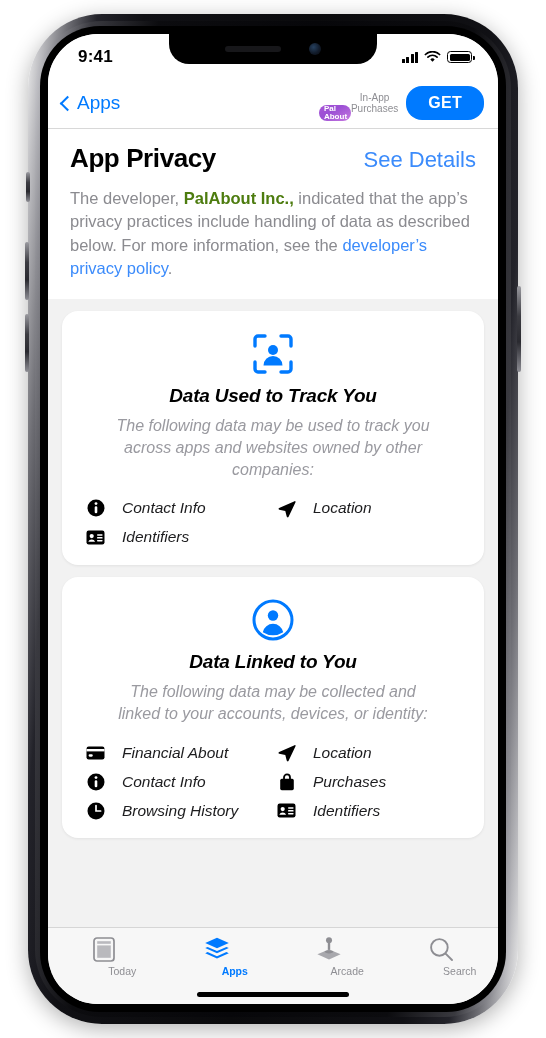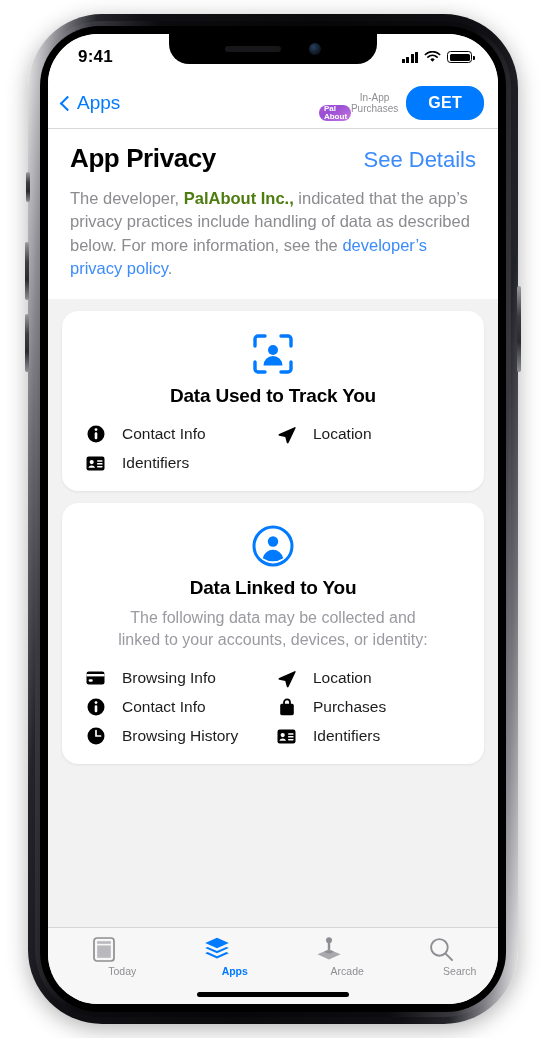--- a/index.html
+++ b/index.html
@@ -269,20 +269,21 @@
   .head-desc b { color: #4d7c0f; font-weight: bold; }
   .head-desc a { color: #3b8bfb; text-decoration: none; cursor: pointer; }
 
   
   .card {
     background: #ffffff;
     border-radius: 16px;
     margin: 12px 14px 0;
     padding: 22px 18px 18px;
     box-shadow: 0 1px 3px rgba(0,0,0,0.07);
+    font-style: italic;
   }
   .card-icon { display: flex; justify-content: center; margin-bottom: 10px; }
   .card-title {
     text-align: center;
     font-size: 19px;
     font-weight: bold;
     color: #000;
     letter-spacing: -0.2px;
   }
   .card-sub {
@@ -423,20 +424,21 @@
               <path d="M3 13V6a3 3 0 0 1 3-3h7"></path>
               <path d="M29 3h7a3 3 0 0 1 3 3v7"></path>
               <path d="M39 29v7a3 3 0 0 1-3 3h-7"></path>
               <path d="M13 39H6a3 3 0 0 1-3-3v-7"></path>
             </g>
             <circle cx="21" cy="17" r="5" fill="#007aff"></circle>
             <path d="M11.5 32.5a9.5 9.5 0 0 1 19 0z" fill="#007aff"></path>
           </svg>
         </div>
         <div class="card-title">Data Used to Track You</div>
+        <div class="card-sub">The following data may be used to track you across apps and websites owned by other companies:</div>
         <div class="grid">
 
           <div class="item">
             <span class="item-ico">
               <svg width="18" height="18" viewBox="0 0 18 18">
                   <circle cx="9" cy="9" r="8.5" fill="#000"></circle>
                   <circle cx="9" cy="4.6" r="1.4" fill="#fff"></circle>
                   <rect x="7.7" y="7.2" width="2.6" height="7" rx="1.3" fill="#fff"></rect>
                 </svg>
             </span>
@@ -482,21 +484,21 @@
         <div class="grid">
 
           <div class="item">
             <span class="item-ico">
               <svg width="19" height="14" viewBox="0 0 19 14">
                   <rect x="0.5" y="0.5" width="18" height="13" rx="2.2" fill="#000"></rect>
                   <rect x="0.5" y="3" width="18" height="2.4" fill="#fff"></rect>
                   <rect x="2.6" y="8.3" width="4.2" height="2.4" rx="1.1" fill="#fff"></rect>
                 </svg>
             </span>
-            <span class="item-lbl">Browsing Info</span>
+            <span class="item-lbl">Financial About</span>
           </div>
 
           <div class="item">
             <span class="item-ico">
               <svg width="19" height="19" viewBox="0 0 19 19">
                   <path d="M17.6 2.2 2.1 8.9c-.9.4-.8 1.7.2 1.9l6 1.2 1.4 5.6c.2 1 1.5 1.1 1.9.2L18.5 3.3c.3-.8-.3-1.4-.9-1.1z" fill="#000"></path>
                 </svg>
             </span>
             <span class="item-lbl">Location</span>
           </div>

